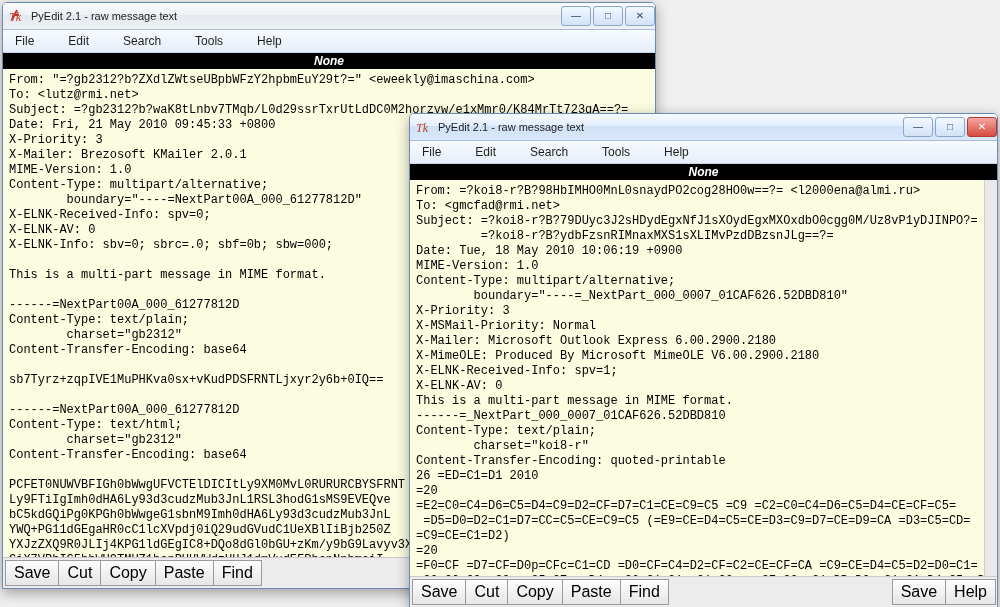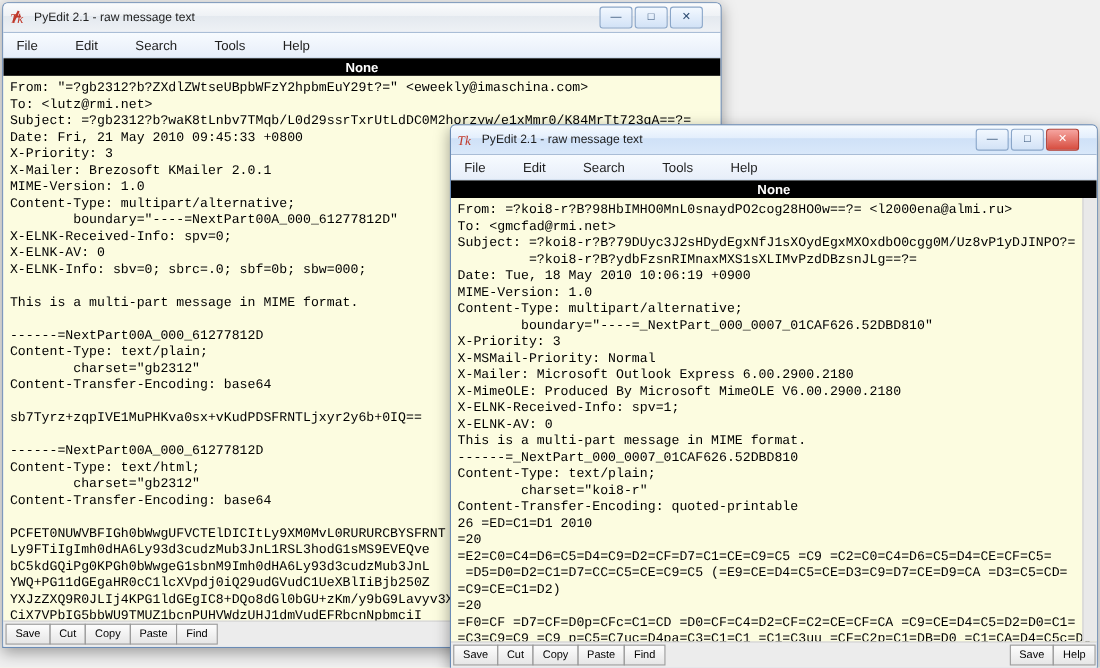--- a/index.html
+++ b/index.html
@@ -20,21 +20,21 @@
     border-radius: 5px 5px 0 0;
     box-shadow: 0 4px 14px rgba(0,0,0,0.35);
     display: flex;
     flex-direction: column;
     overflow: hidden;
   }
   .titlebar {
     height: 26px;
     display: flex;
     align-items: center;
-    padding: 0 16px 0 6px;
+    padding: 0 0 0 6px;
     background: linear-gradient(to bottom, #f6fbff 0%, #e3eefc 45%, #cfe1f7 46%, #d9e8fa 100%);
     border-bottom: 1px solid #a9bdd6;
   }
   .window.inactive .titlebar {
     background: linear-gradient(to bottom, #fafbfc 0%, #eef1f5 45%, #e4e9ef 46%, #eef1f5 100%);
   }
   .titleicon {
     width: 16px;
     height: 16px;
     margin-right: 6px;
@@ -89,20 +89,21 @@
     border-radius: 3px;
   }
   .blackbar {
     background: #000;
     color: #fff;
     text-align: center;
     font-size: 12px;
     font-weight: bold;
     padding: 1px 0;
     font-family: "Segoe UI", Tahoma, sans-serif;
+    font-style: italic;
   }
   .content {
     flex: 1;
     background: #fcfce0;
     font-family: "Courier New", monospace;
     font-size: 12px;
     line-height: 1.25;
     color: #000;
     padding: 4px 6px;
     white-space: pre;
@@ -114,21 +115,21 @@
     background: #ececec;
     border-top: 1px solid #c9c9c9;
     padding: 2px;
     gap: 0;
   }
   .toolbar .spacer { flex:1; }
   .toolbtn {
     border: 1px solid #9b9b9b;
     background: linear-gradient(to bottom,#fdfdfd,#e6e6e6);
     padding: 3px 8px;
-    font-size: 10px;
+    font-size: 16px;
     font-family: "Segoe UI", Tahoma, sans-serif;
     color: #000;
     margin-right: -1px;
   }
   .content .scrollbar-v {
     position:absolute;
     right:0; top:0; bottom:0;
     width:12px;
     background:#e9e9e9;
     border-left:1px solid #cfcfcf;

